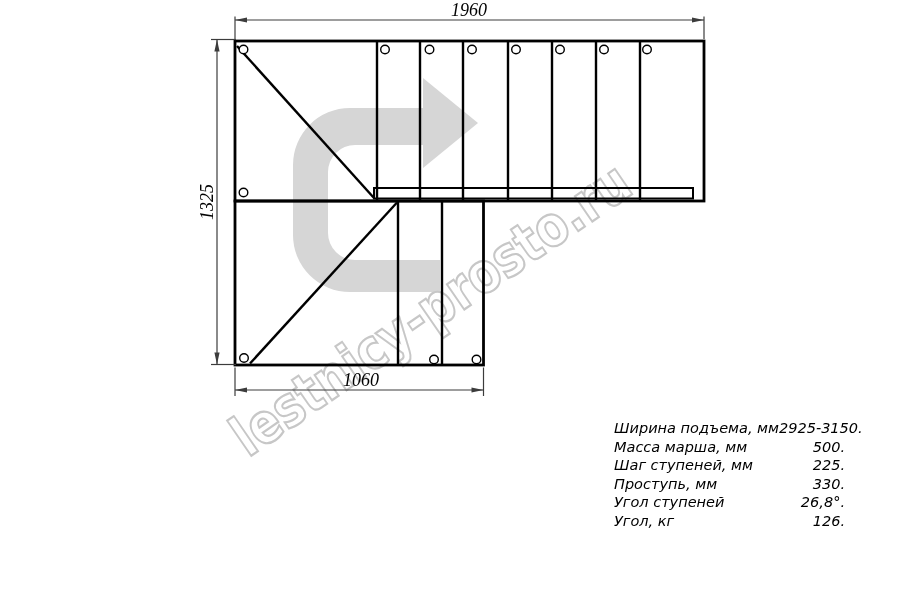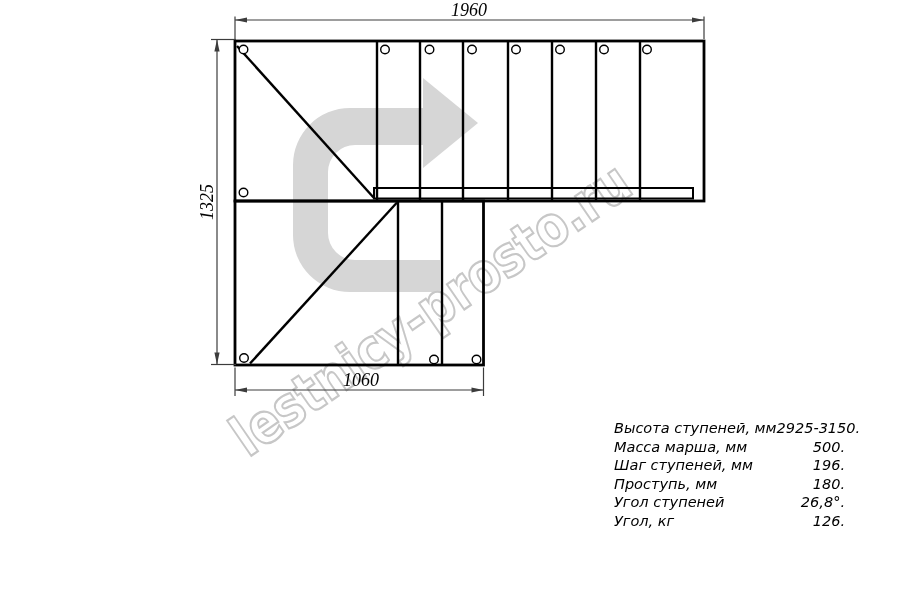--- a/index.html
+++ b/index.html
@@ -99,34 +99,34 @@
       <line class="dim-line" x1="483.5" y1="367.5" x2="483.5" y2="396"></line>
       <line class="dim-line" x1="235" y1="390" x2="483.5" y2="390"></line>
       <path class="dim-arrow" d="M235,390 L247,387.4 L247,392.6 Z"></path>
       <path class="dim-arrow" d="M483.5,390 L471.5,387.4 L471.5,392.6 Z"></path>
       <text class="dim-label" x="361" y="385.5" text-anchor="middle">1060</text>
     </g>
   </svg>
 
   <div class="specs">
     <div class="spec-row">
-      <span class="spec-label">Высота ступеней, мм</span>
+      <span class="spec-label">Ширина подъема, мм</span>
       <span class="spec-value">2925-3150.</span>
     </div>
     <div class="spec-row">
       <span class="spec-label">Масса марша, мм</span>
       <span class="spec-value">500.</span>
     </div>
     <div class="spec-row">
       <span class="spec-label">Шаг ступеней, мм</span>
-      <span class="spec-value">196.</span>
+      <span class="spec-value">225.</span>
     </div>
     <div class="spec-row">
       <span class="spec-label">Проступь, мм</span>
-      <span class="spec-value">180.</span>
+      <span class="spec-value">330.</span>
     </div>
     <div class="spec-row">
       <span class="spec-label">Угол ступеней</span>
       <span class="spec-value">26,8°.</span>
     </div>
     <div class="spec-row">
       <span class="spec-label">Угол, кг</span>
       <span class="spec-value">126.</span>
     </div>
   </div>

